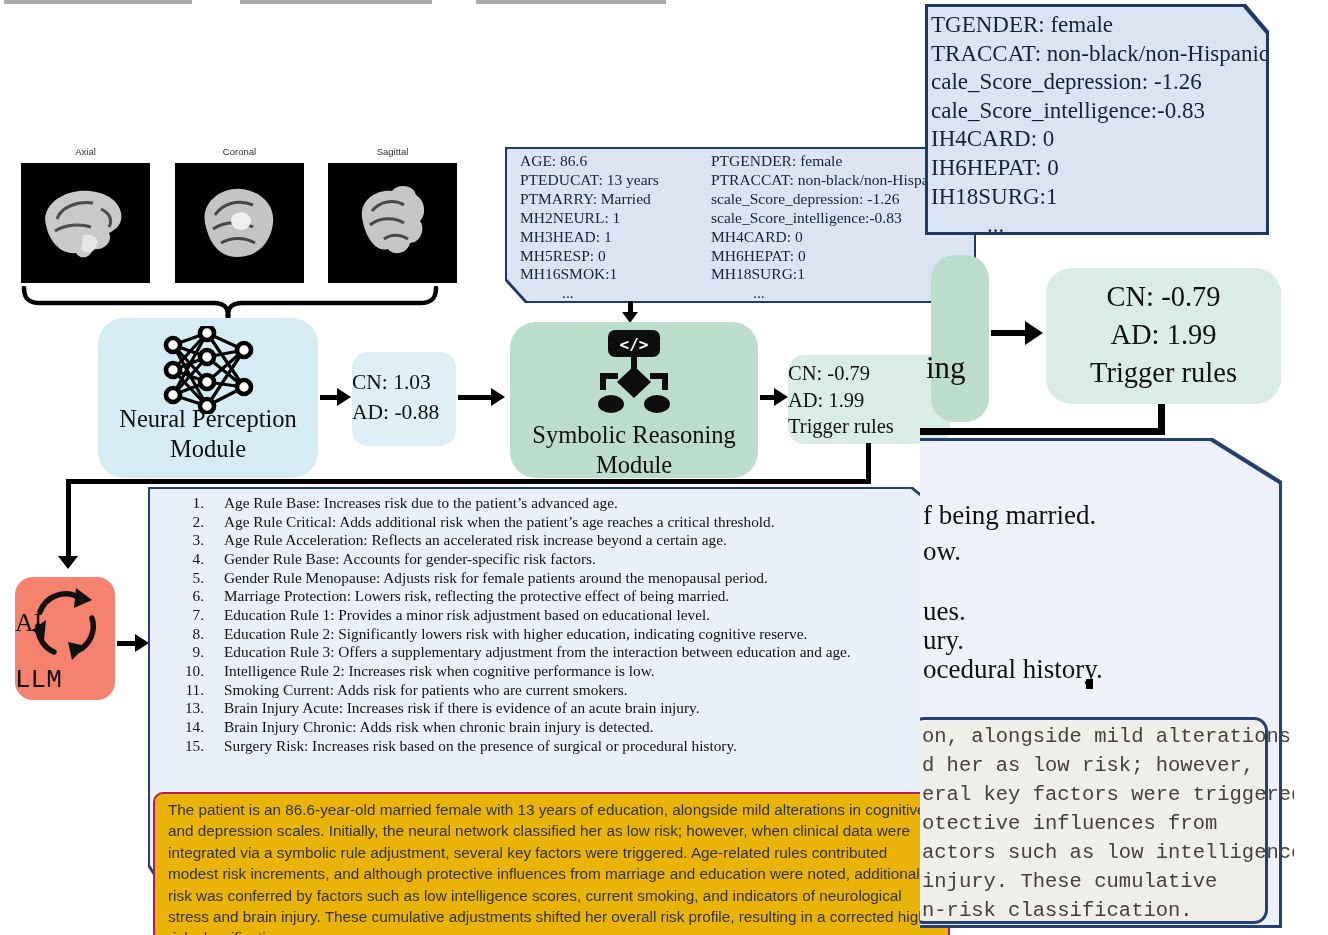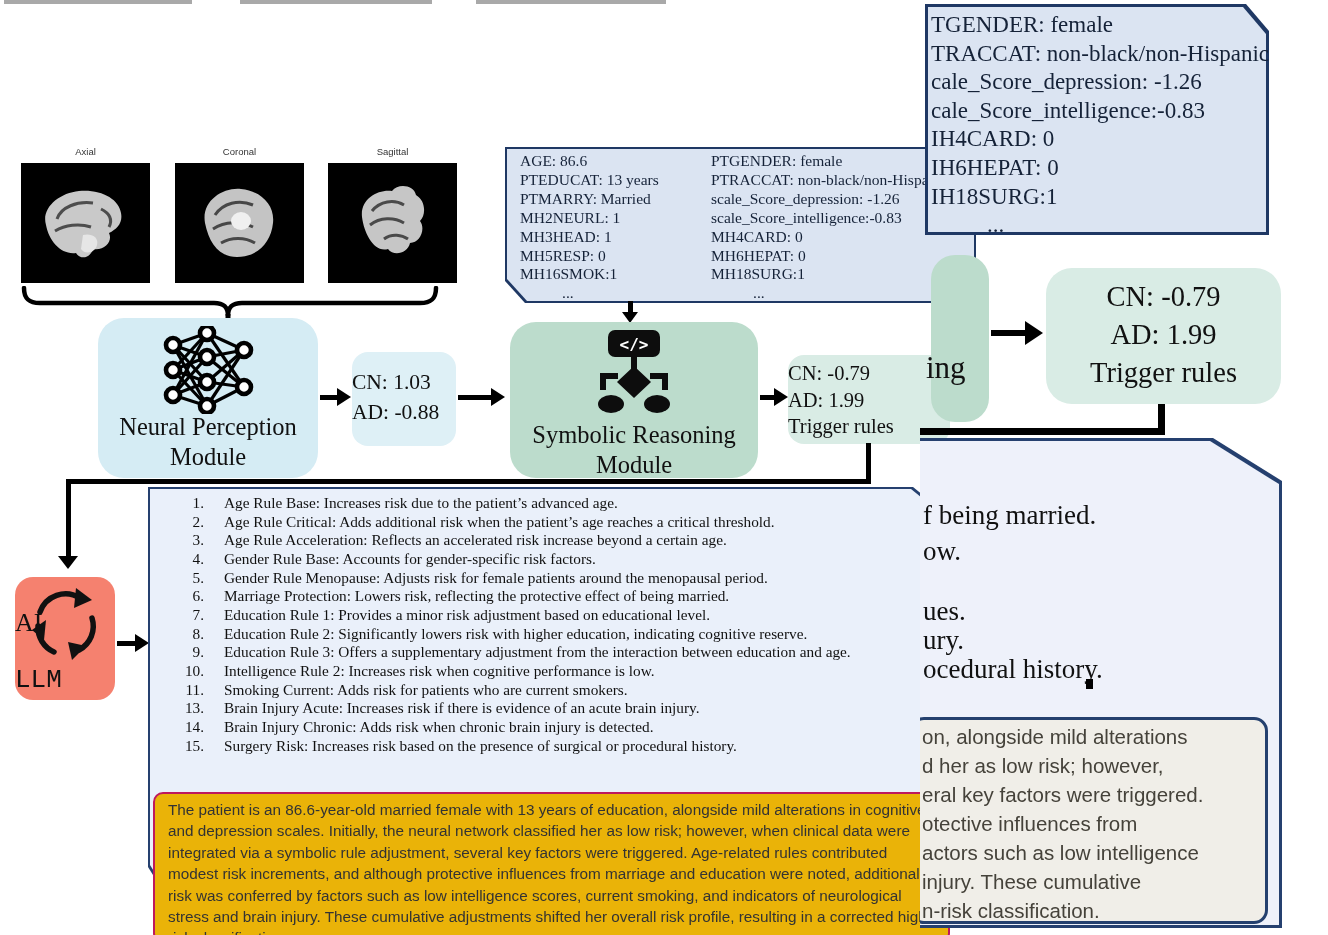--- a/index.html
+++ b/index.html
@@ -56,21 +56,21 @@
   .overlay{position:absolute;left:920px;top:0;width:374px;height:935px;overflow:hidden;}
   .ovpatient-text{position:absolute;left:6px;top:7px;font-size:23px;line-height:28.6px;
                   color:#152238;white-space:nowrap;}
   .ovpatient-text div:last-child{padding-left:56px;}
   .ovgreen{position:absolute;left:11px;top:255px;width:58px;height:167px;border-radius:24px;background:#bcdccc;}
   .ovtrig{position:absolute;left:126px;top:268px;width:235px;height:136px;border-radius:26px;background:#d9ece5;}
   .ovtrig div{text-align:center;font-size:28.5px;line-height:38px;color:#111;}
   .ovrulefrag{position:absolute;left:3px;font-size:27px;color:#111;white-space:nowrap;}
   .ovsum{position:absolute;left:-10px;top:717px;width:358px;height:207px;background:#f0eee8;
          border:3px solid #24406e;border-radius:14px;box-sizing:border-box;}
-  .ovsumtext{position:absolute;left:2px;top:722px;font-family:Liberation Sans, sans-serif;
+  .ovsumtext{position:absolute;left:2px;top:722px;font-family:Liberation Mono, monospace;
              font-size:20.5px;line-height:29px;color:#45423a;white-space:nowrap;}
 </style>
 </head>
 <body>
 
 <div class="topbar" style="left:4px;width:188px;"></div>
 <div class="topbar" style="left:240px;width:192px;"></div>
 <div class="topbar" style="left:476px;width:190px;"></div>
 
 <div class="scan-label" style="left:21px;">Axial</div>
@@ -162,21 +162,21 @@
         <circle cx="13" cy="44" r="7"></circle>
         <circle cx="13" cy="69" r="7"></circle>
       <circle cx="47" cy="7" r="7"></circle>
         <circle cx="47" cy="31" r="7"></circle>
         <circle cx="47" cy="56" r="7"></circle>
         <circle cx="47" cy="80" r="7"></circle>
       <circle cx="84" cy="24" r="7"></circle>
         <circle cx="84" cy="61" r="7"></circle>
     </g>
   </svg>
-  <div class="modlabel" style="top:94px;">
+  <div class="modlabel" style="top:86px;">
     <div>Neural Perception</div>
     <div>Module</div>
   </div>
 </div>
 
 <div class="hline" style="left:320px;top:395px;width:17px;height:5px;"></div>
 <div class="ah-r" style="left:337px;top:388px;"></div>
 
 <div class="rbox cnbox">
   <div class="outtext" style="top:15px;font-size:21.5px;line-height:30px;">

